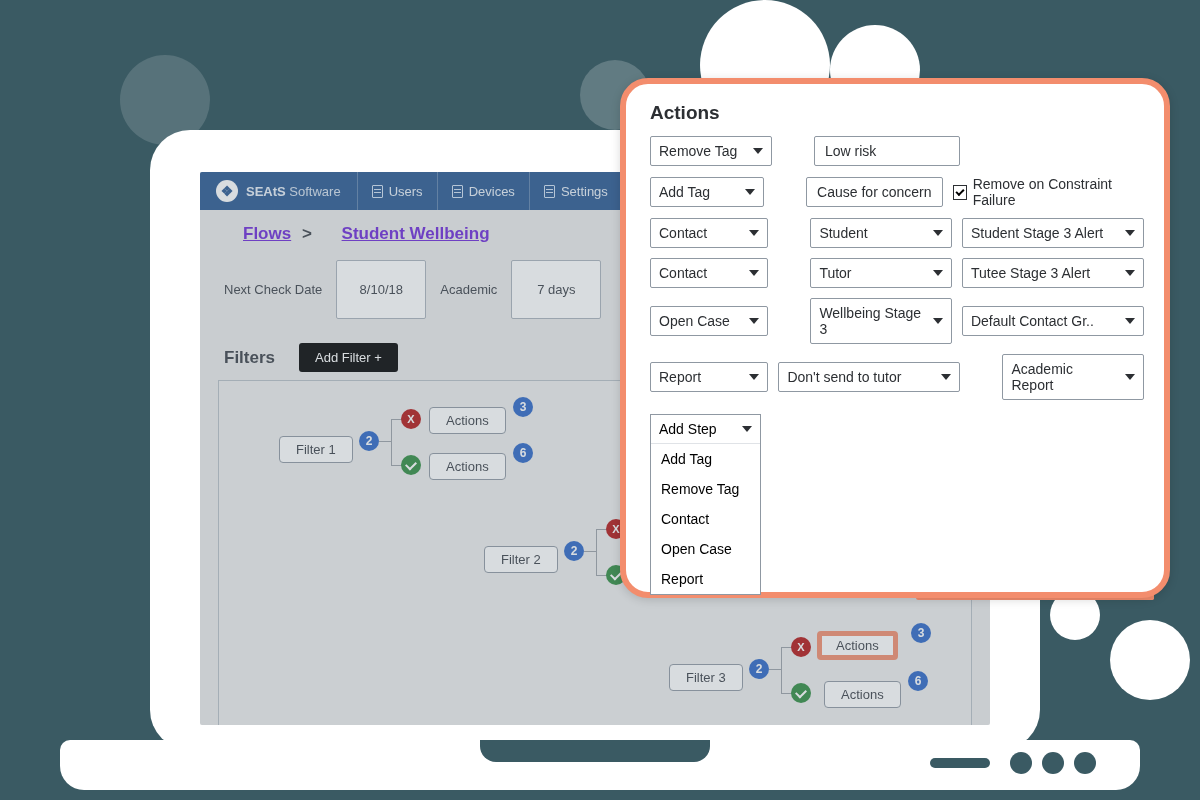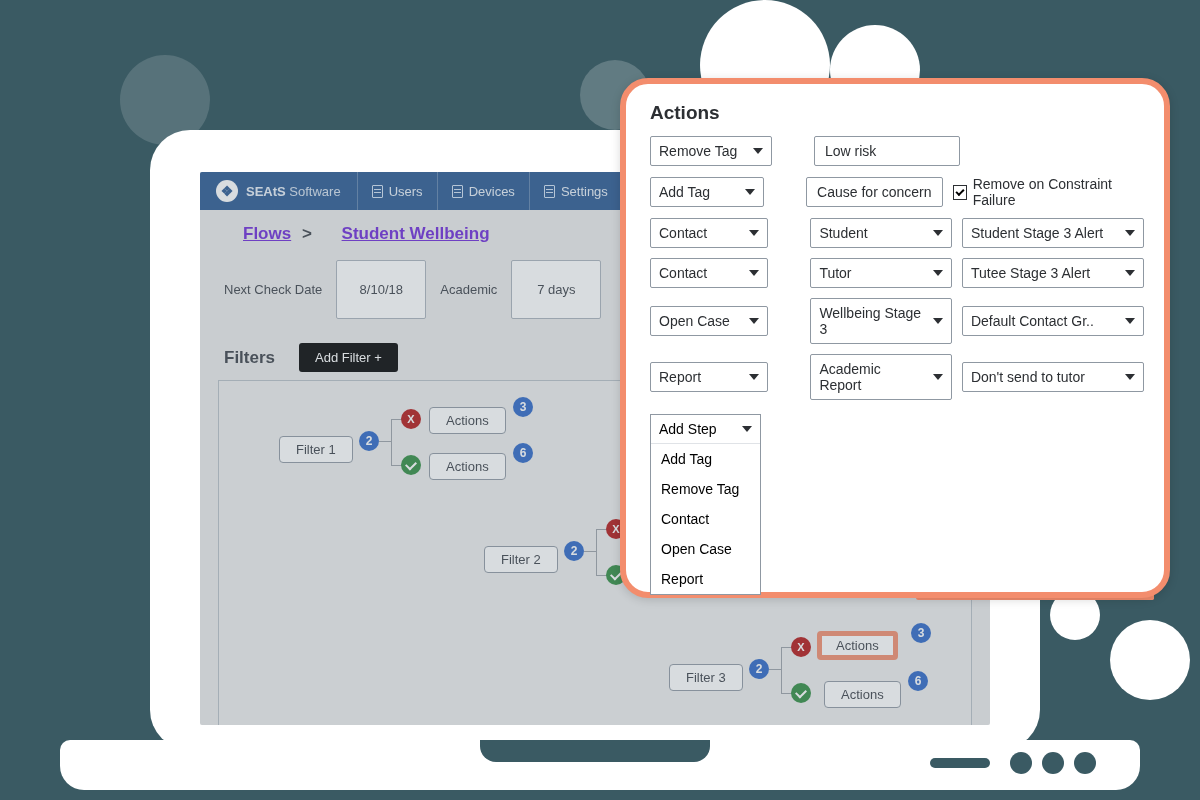--- a/index.html
+++ b/index.html
@@ -259,26 +259,26 @@
         <span>Default Contact Gr..</span>
         <span class="caret"></span>
       </div>
   </div>
 
   <div class="prow">
     <div class="dd w1">
         <span>Report</span>
         <span class="caret"></span>
       </div>
+    <div class="dd w3">
+        <span>Don't send to tutor</span>
+        <span class="caret"></span>
+      </div>
     <div class="dd w2">
         <span>Academic Report</span>
-        <span class="caret"></span>
-      </div>
-    <div class="dd w3">
-        <span>Don't send to tutor</span>
         <span class="caret"></span>
       </div>
   </div>
 
   <div class="dd-menu" style="margin-top:4px;">
     <div class="dd-head">
       <span>Add Step</span>
       <span class="caret"></span>
     </div>
     <div class="opt">Add Tag</div>

